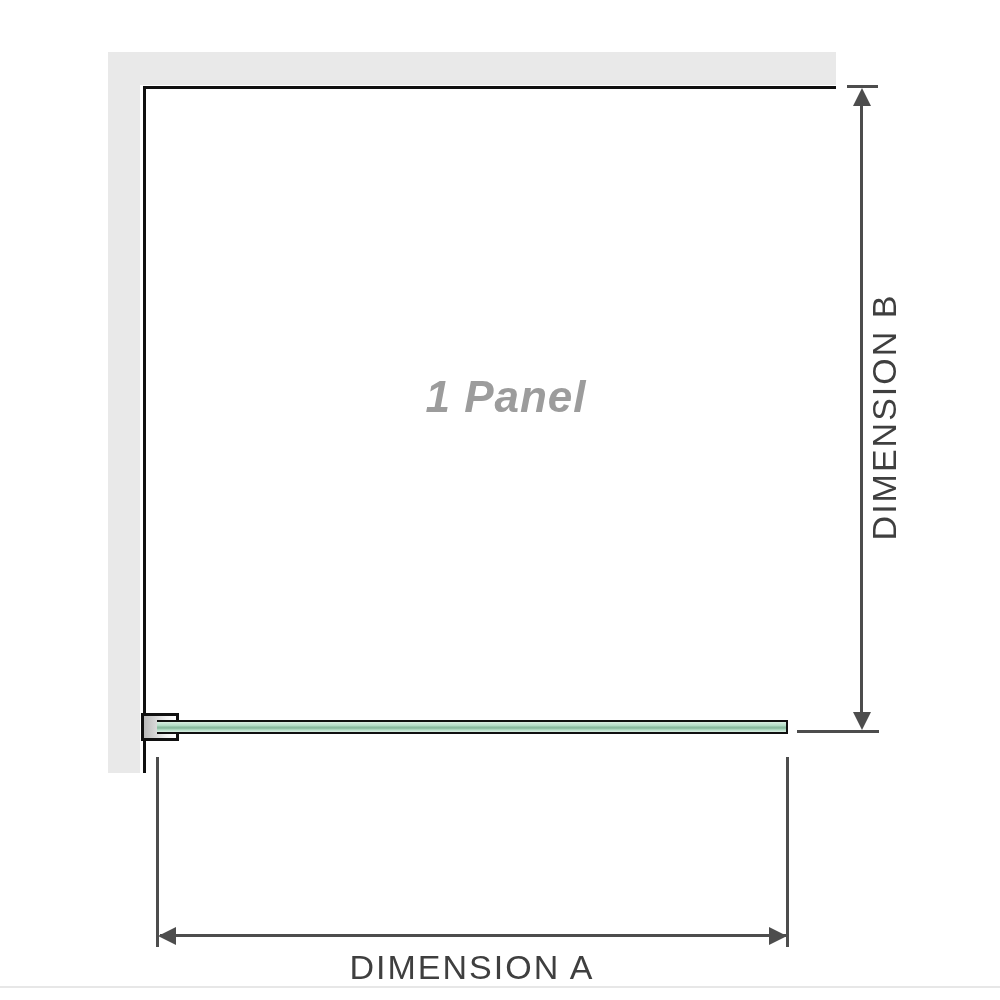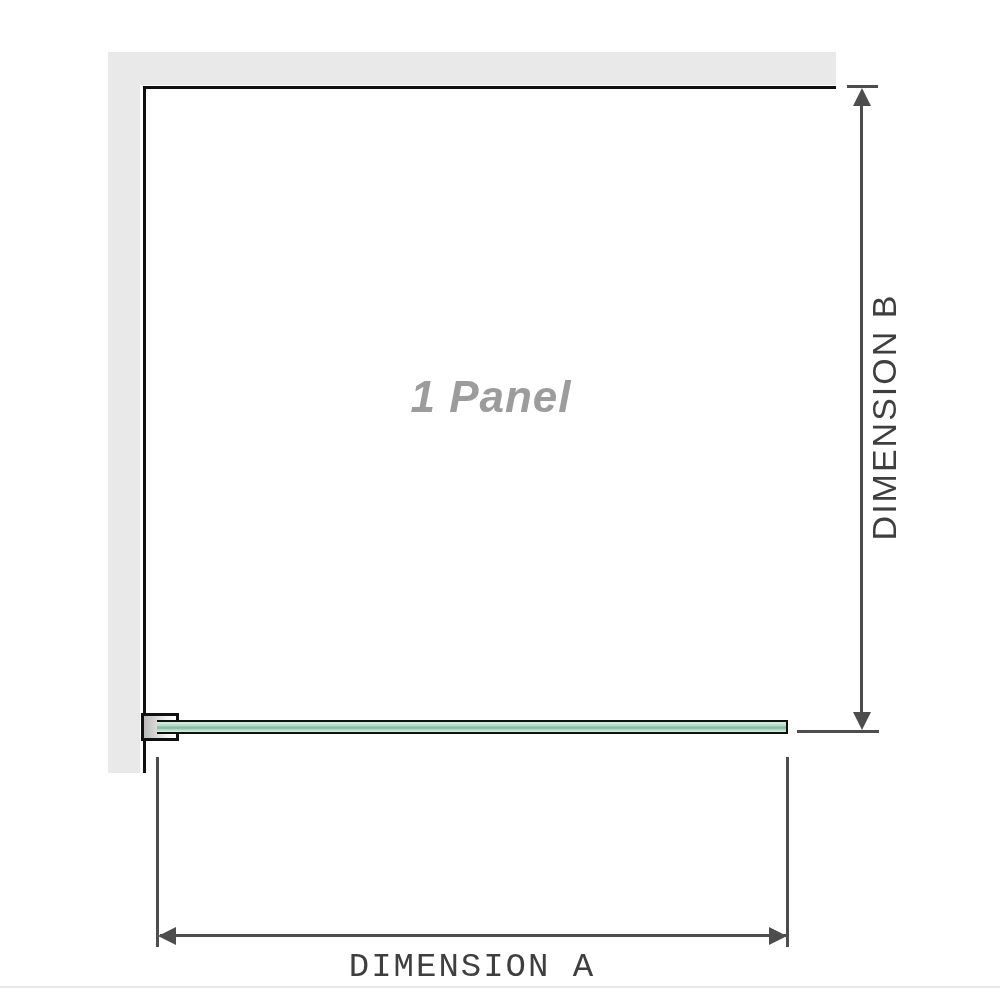--- a/index.html
+++ b/index.html
@@ -20,21 +20,21 @@
   
   .wall-top  { left: 108px; top: 52px; width: 728px; height: 33px; background: var(--wall-color); }
   .wall-left { left: 108px; top: 52px; width: 32px;  height: 721px; background: var(--wall-color); }
 
   
   .outline-top  { left: 143px; top: 86px; width: 693px; height: 3px; background: var(--outline-color); }
   .outline-left { left: 143px; top: 86px; width: 3px;  height: 687px; background: var(--outline-color); }
 
   
   .panel-label {
-    left: 146px; top: 372px; width: 690px;
+    left: 161px; top: 372px; width: 690px;
     text-align: center;
     font-size: 44px;
     font-style: italic;
     font-weight: bold;
     letter-spacing: 1px;
     color: var(--panel-text-color);
   }
 
   
   .bracket {
@@ -103,21 +103,20 @@
   .dim-label {
     font-size: 34px;
     font-weight: 300;
     letter-spacing: 2px;
     color: var(--dim-text-color);
     white-space: nowrap;
   }
   .dima-label {
     left: 157px; top: 948px; width: 630px;
     text-align: center;
-    font-family: Liberation Mono, monospace;
   }
   .dimb-label {
     left: 684px; top: 398px; width: 400px; height: 38px;
     text-align: center;
     transform: rotate(-90deg);
   }
 
   
   .baseline { left: 0; top: 986px; width: 1000px; height: 2px; background: var(--divider-color); }
 </style>

